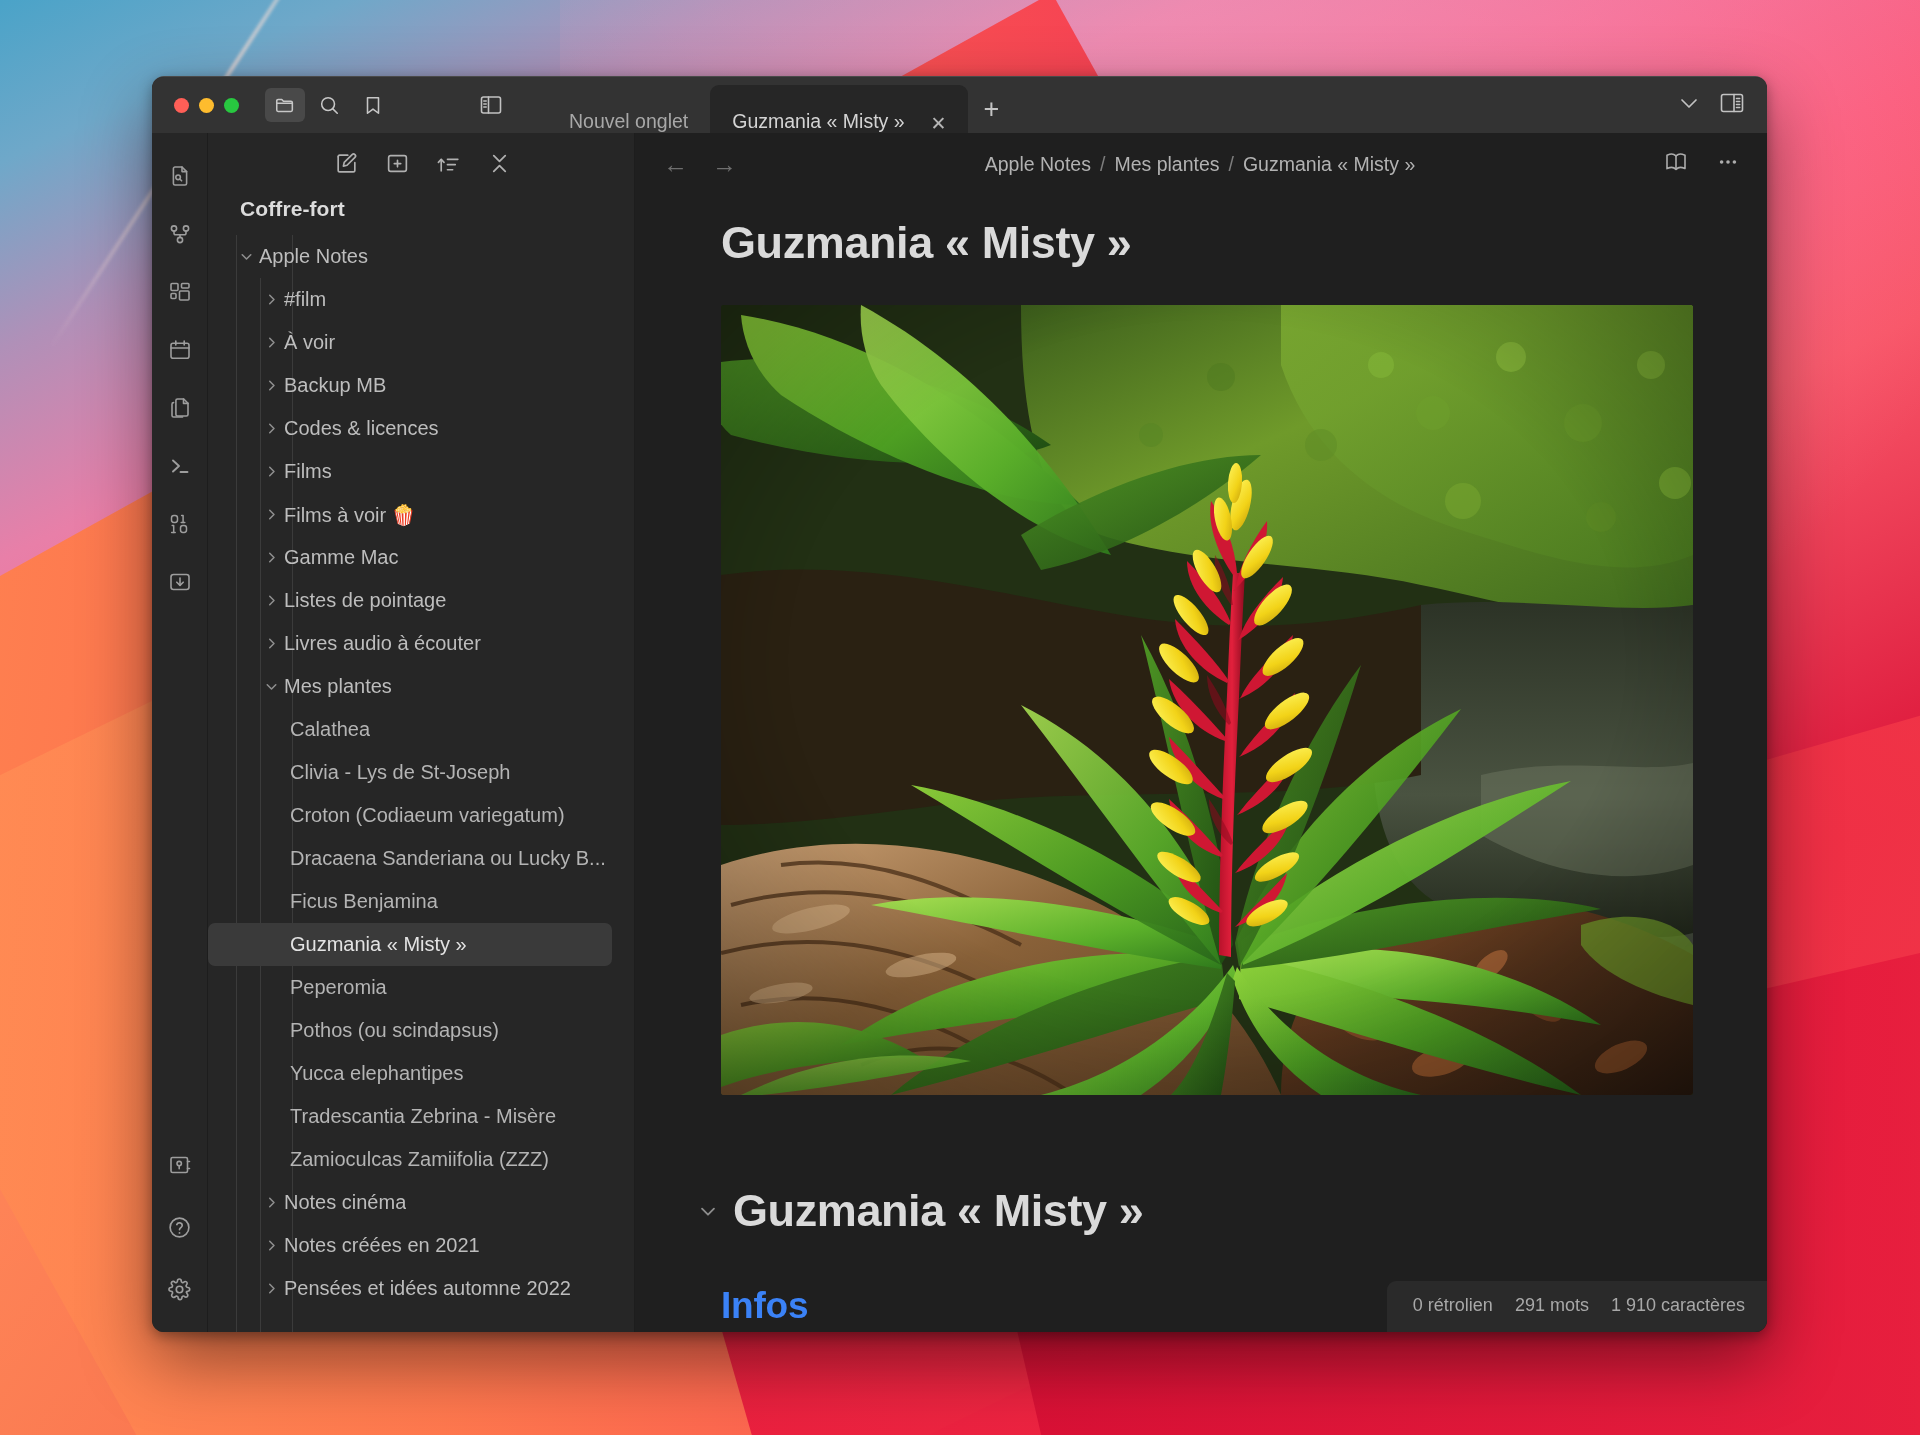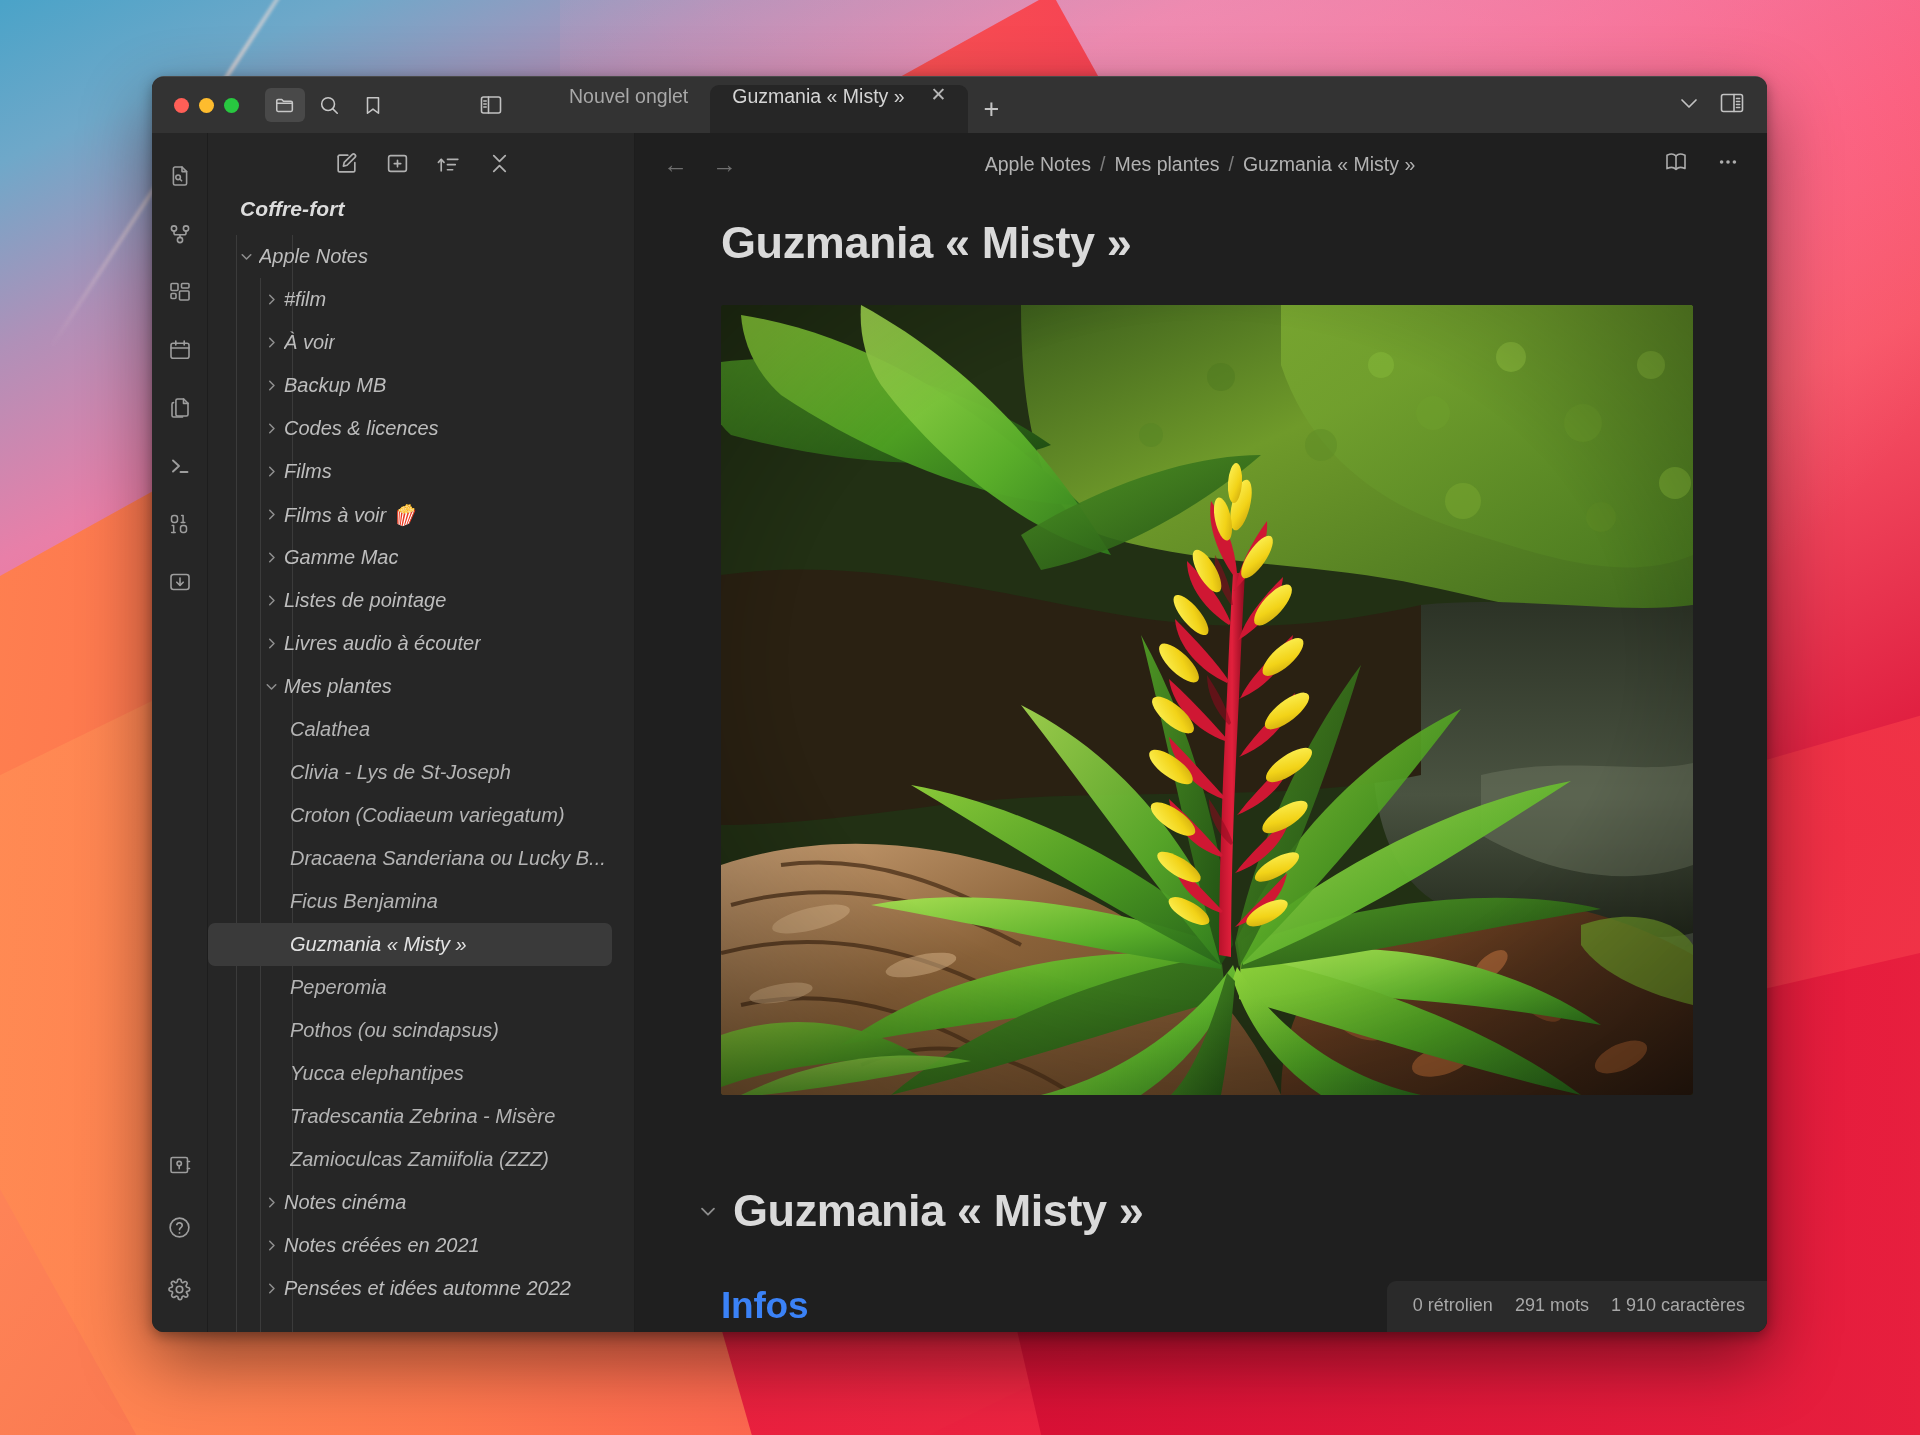--- a/index.html
+++ b/index.html
@@ -135,21 +135,21 @@
     display: flex;
     align-items: flex-end;
     height: 56px;
     margin-left: 44px;
     flex: 1;
     min-width: 0;
   }
   .tab {
     height: 48px;
     display: flex;
-    align-items: flex-start;
+    align-items: flex-end;
     padding: 0 22px;
     font-size: 19.5px;
     color: #a6a6a6;
     border-radius: 9px 9px 0 0;
     gap: 26px;
     white-space: nowrap;
     margin-bottom: 0;
   }
   .tab.inactive { color: #a8a8a8; }
   .tab.active {
@@ -203,21 +203,20 @@
 
   
   #sidebar {
     width: 427px;
     min-width: 427px;
     background: #262626;
     display: flex;
     flex-direction: column;
     border-right: 1px solid #1d1d1d;
     overflow: hidden;
-    font-style: italic;
   }
   #sidebar-toolbar {
     height: 56px;
     display: flex;
     align-items: center;
     justify-content: flex-end;
     gap: 26px;
     padding-right: 122px;
     padding-top: 8px;
     color: #b0b0b0;

